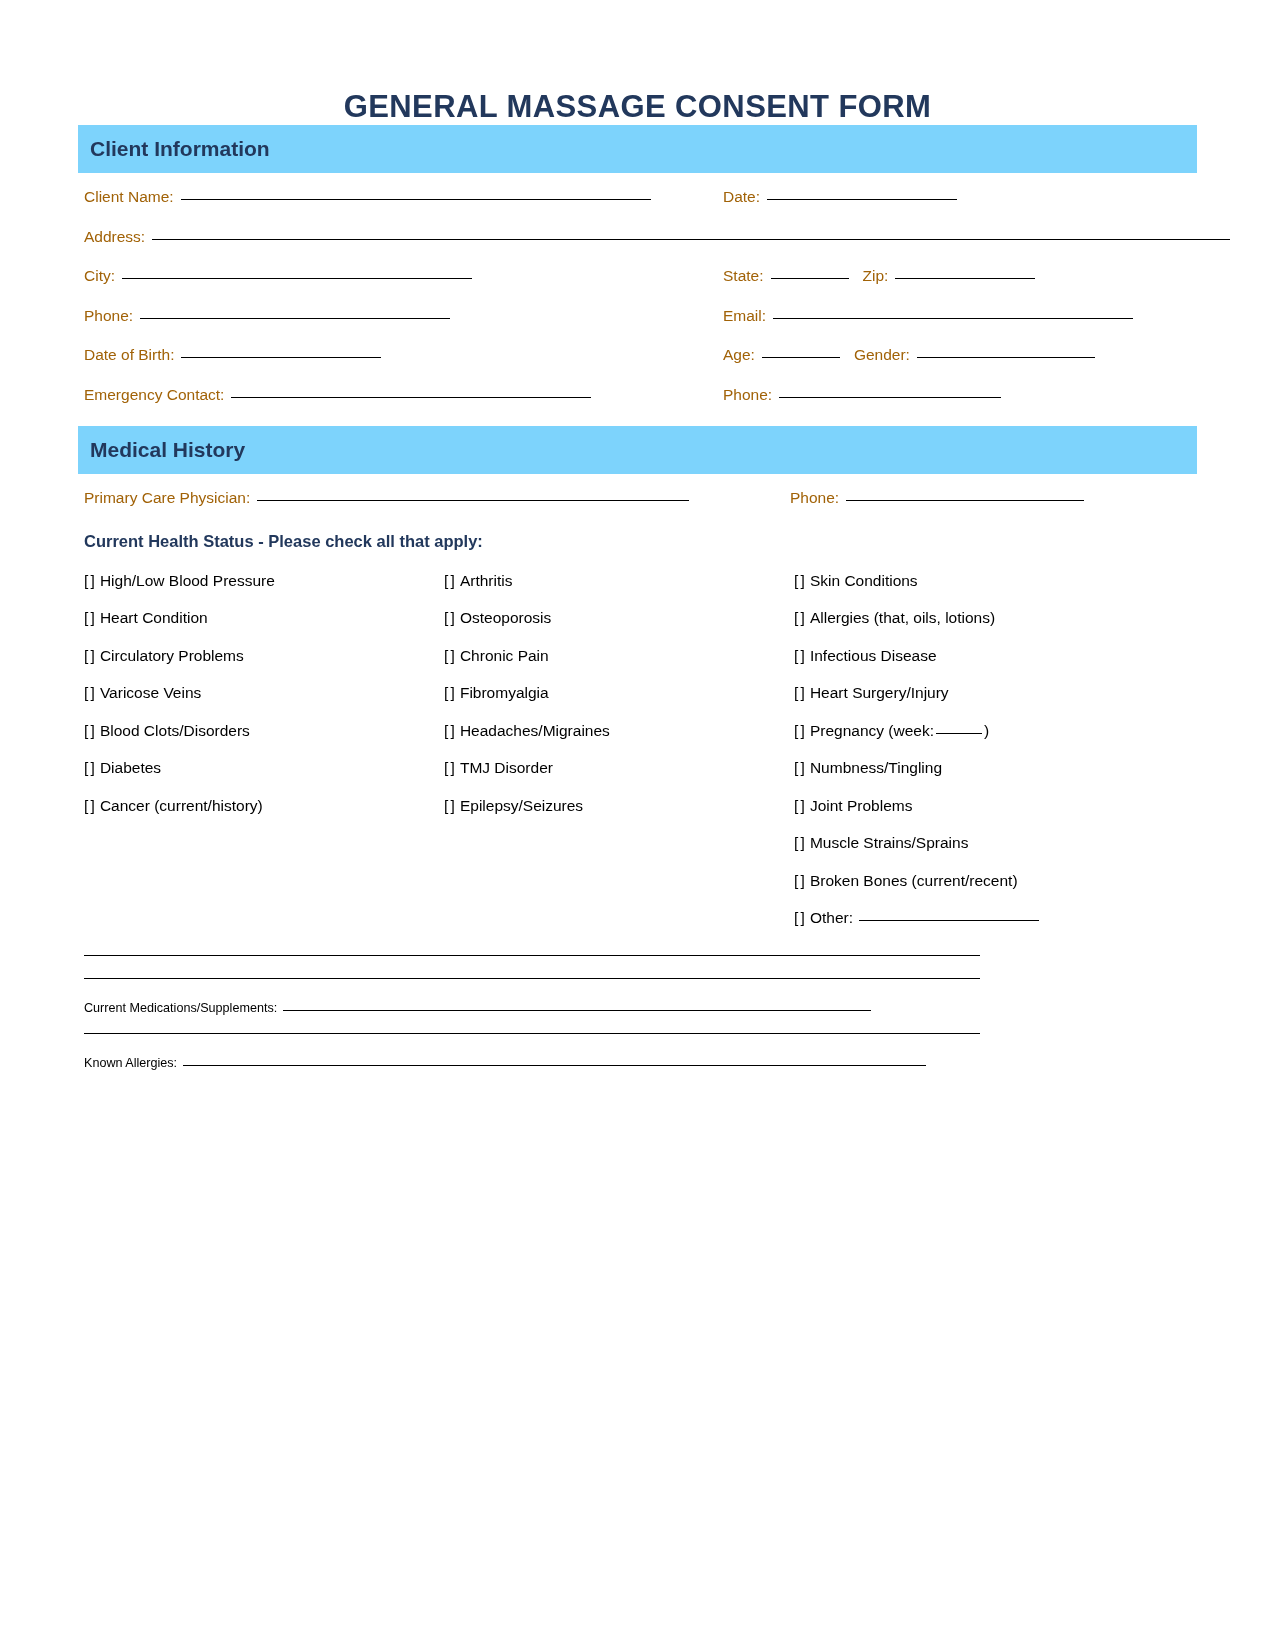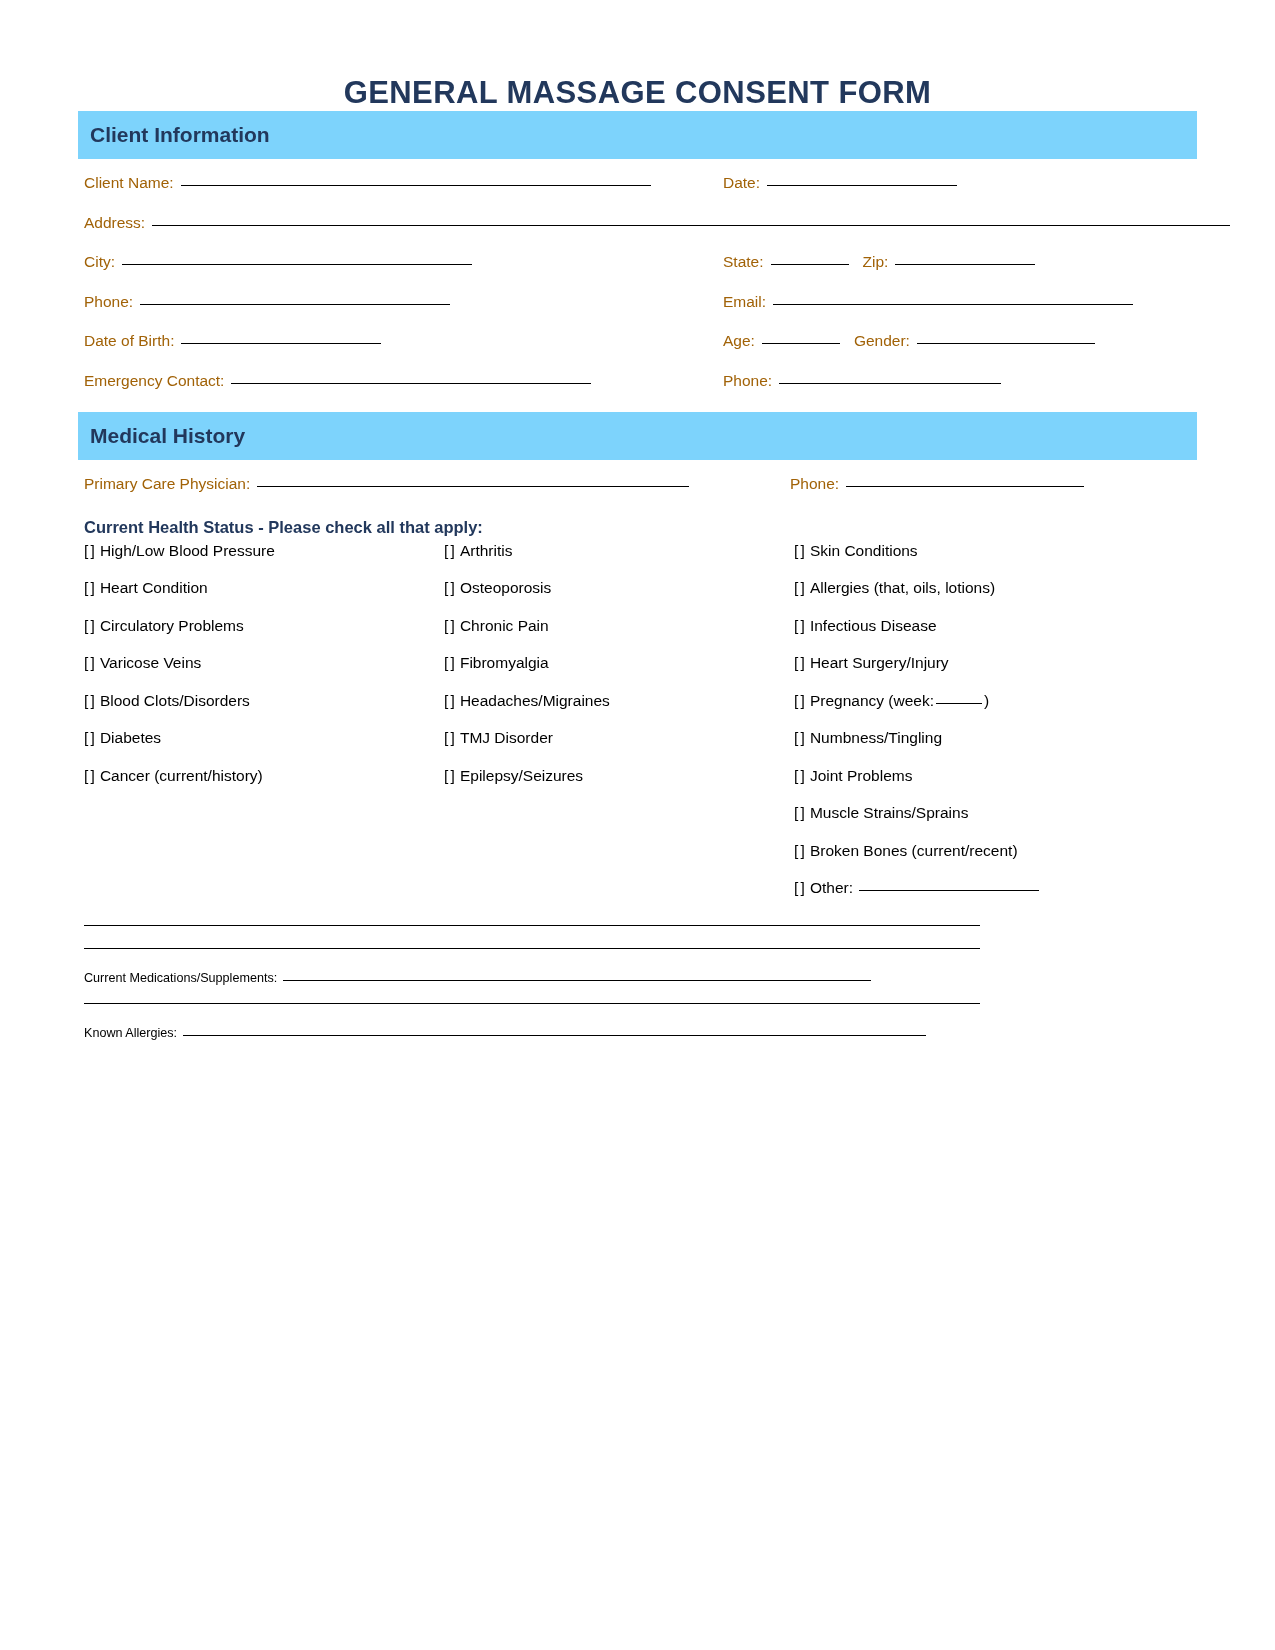--- a/index.html
+++ b/index.html
@@ -17,21 +17,21 @@
   }
   .page {
     position: relative;
     width: 1275px;
     height: 1650px;
     background: #ffffff;
   }
   .content {
     position: absolute;
     left: 78px;
-    top: 2px;
+    top: 16px;
     width: 1119px;
   }
 
   
   .form-title {
     text-align: center;
     font-size: 31px;
     font-weight: bold;
     color: #22385c;
     letter-spacing: 0.4px;
@@ -113,21 +113,21 @@
   
   .row-address .col-left { width: auto; flex: 0 0 auto; }
 
   
   .health-heading {
     font-size: 16.5px;
     font-weight: bold;
     color: #22385c;
     padding-left: 6px;
     margin-top: 26px;
-    margin-bottom: 6px;
+    margin-bottom: 22px;
   }
   .check-grid {
     display: flex;
     padding-left: 6px;
   }
   .check-col {
     display: flex;
     flex-direction: column;
   }
   .check-col.c1 { width: 360px; }

